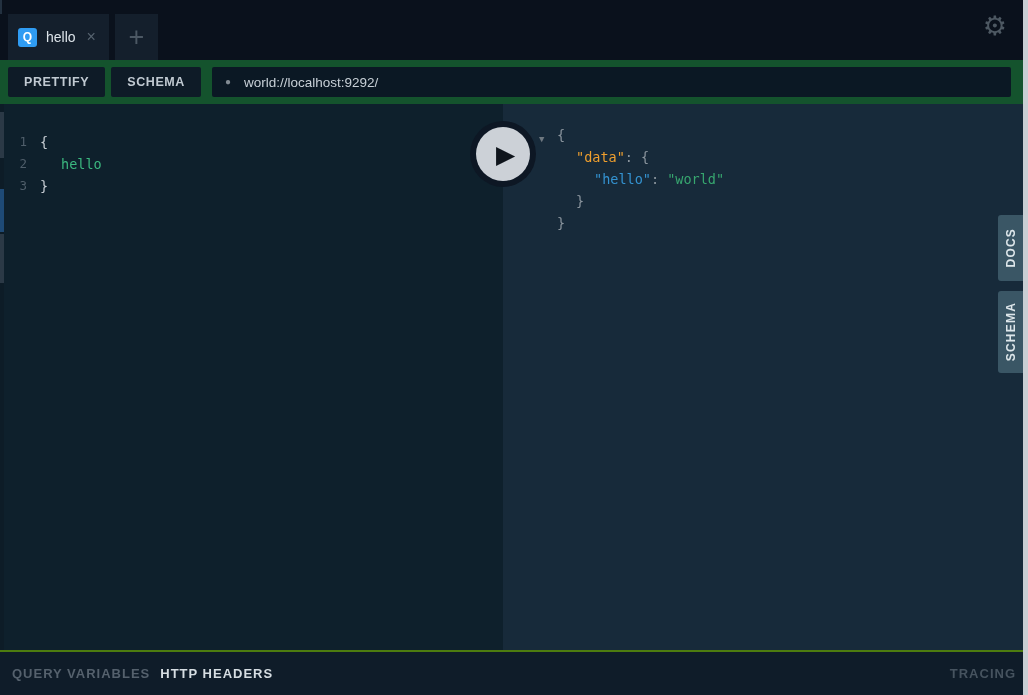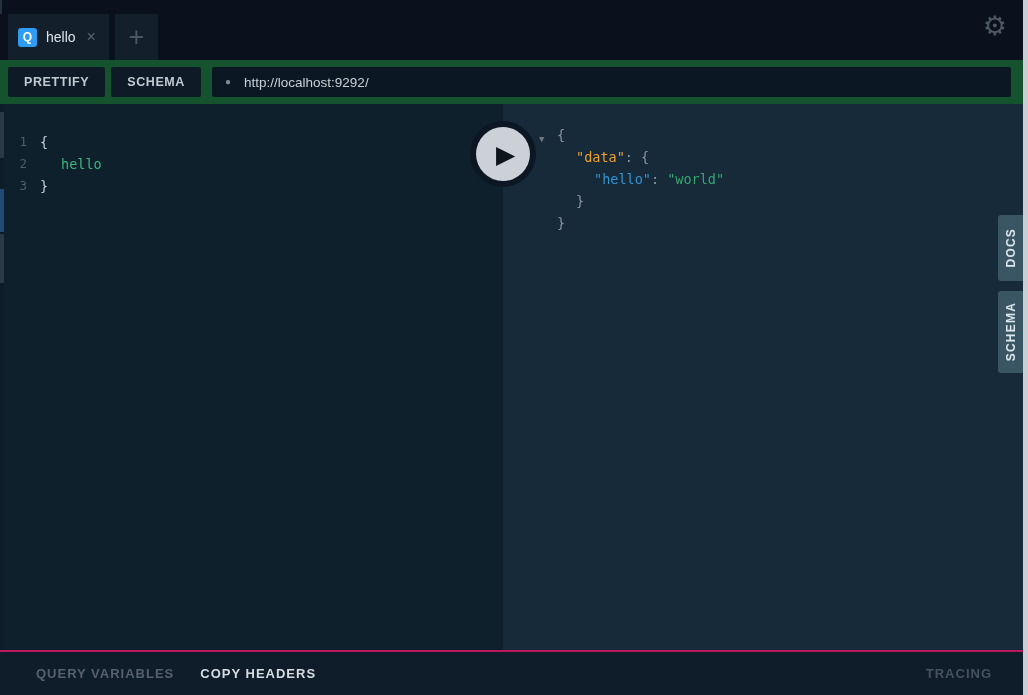--- a/index.html
+++ b/index.html
@@ -88,21 +88,21 @@
   .side-tab span {
     writing-mode:vertical-rl; transform:rotate(180deg);
     color:#dde6ea; font-size:12px; font-weight:bold; letter-spacing:1.2px;
   }
   .side-tab.docs { top:215px; height:66px; }
   .side-tab.schema { top:291px; height:82px; }
   .right-strip { position:absolute; right:0; top:0; width:5px; height:695px; background:#c9ced3; z-index:10; }
   
   .footer {
     position:absolute; left:0; bottom:0; width:1028px; height:45px; background:#0f1c29;
-    border-top:2px solid #be185d; display:flex; align-items:center; padding:0 36px; gap:26px; z-index:5;
+    border-top:2px solid #4d7c0f; display:flex; align-items:center; padding:0 12px; gap:10px; z-index:5;
   }
   .foot-item { font-size:13px; font-weight:bold; letter-spacing:1px; white-space:nowrap; }
   .foot-dim { color:#55616d; }
   .foot-active { color:#d6dde2; }
   .foot-tracing { margin-left:auto; color:#46535f; }
 </style>
 </head>
 <body>
 
 <div class="app">
@@ -118,21 +118,21 @@
       <span>+</span>
     </div>
     <div class="gear">⚙</div>
   </div>
 
   <div class="toolbar">
     <div class="tbtn">PRETTIFY</div>
     <div class="tbtn">SCHEMA</div>
     <div class="url">
       <span class="url-dot">●</span>
-      <span class="url-text">http://localhost:9292/</span>
+      <span class="url-text">world://localhost:9292/</span>
     </div>
   </div>
 
   <div class="main">
 
     <div class="editor-pane code">
       <div class="editor-code">
         <div class="eline">
           <span class="gutter">1</span>
           <span class="etok tok-punct">{</span>
@@ -184,17 +184,17 @@
   <div class="side-tab docs">
     <span>DOCS</span>
   </div>
   <div class="side-tab schema">
     <span>SCHEMA</span>
   </div>
   <div class="right-strip"></div>
 
   <div class="footer">
     <span class="foot-item foot-dim">QUERY VARIABLES</span>
-    <span class="foot-item foot-active">COPY HEADERS</span>
+    <span class="foot-item foot-active">HTTP HEADERS</span>
     <span class="foot-item foot-tracing">TRACING</span>
   </div>
 
 </div>
 
 </body></html>

